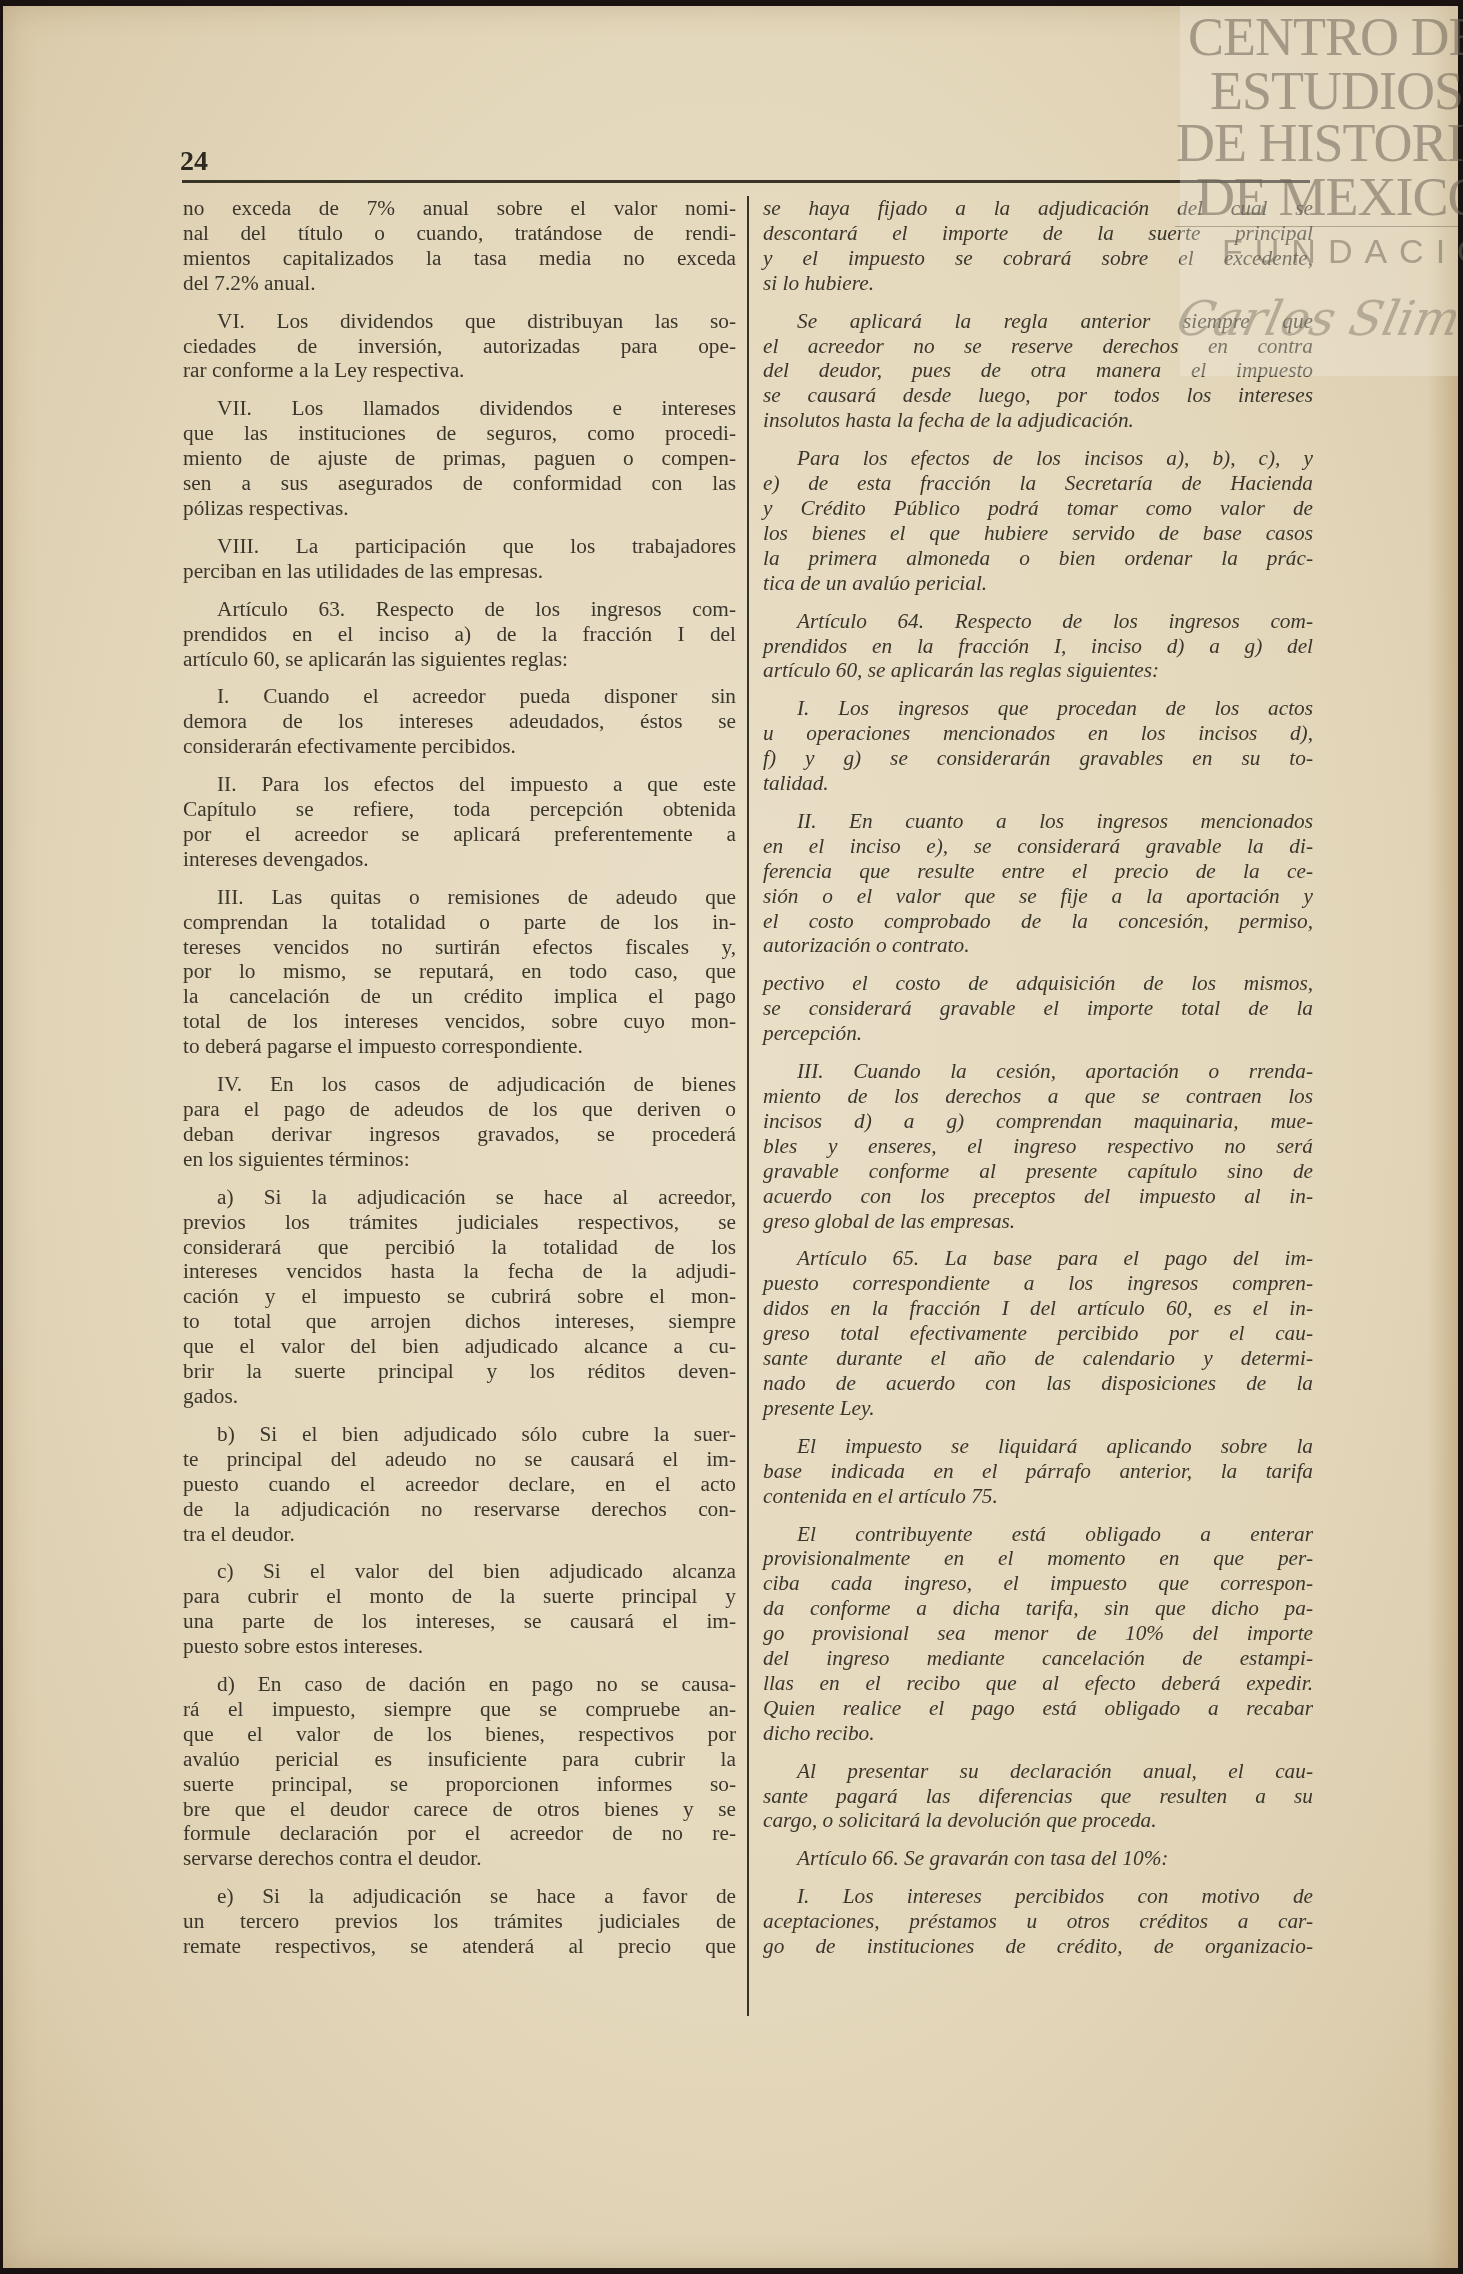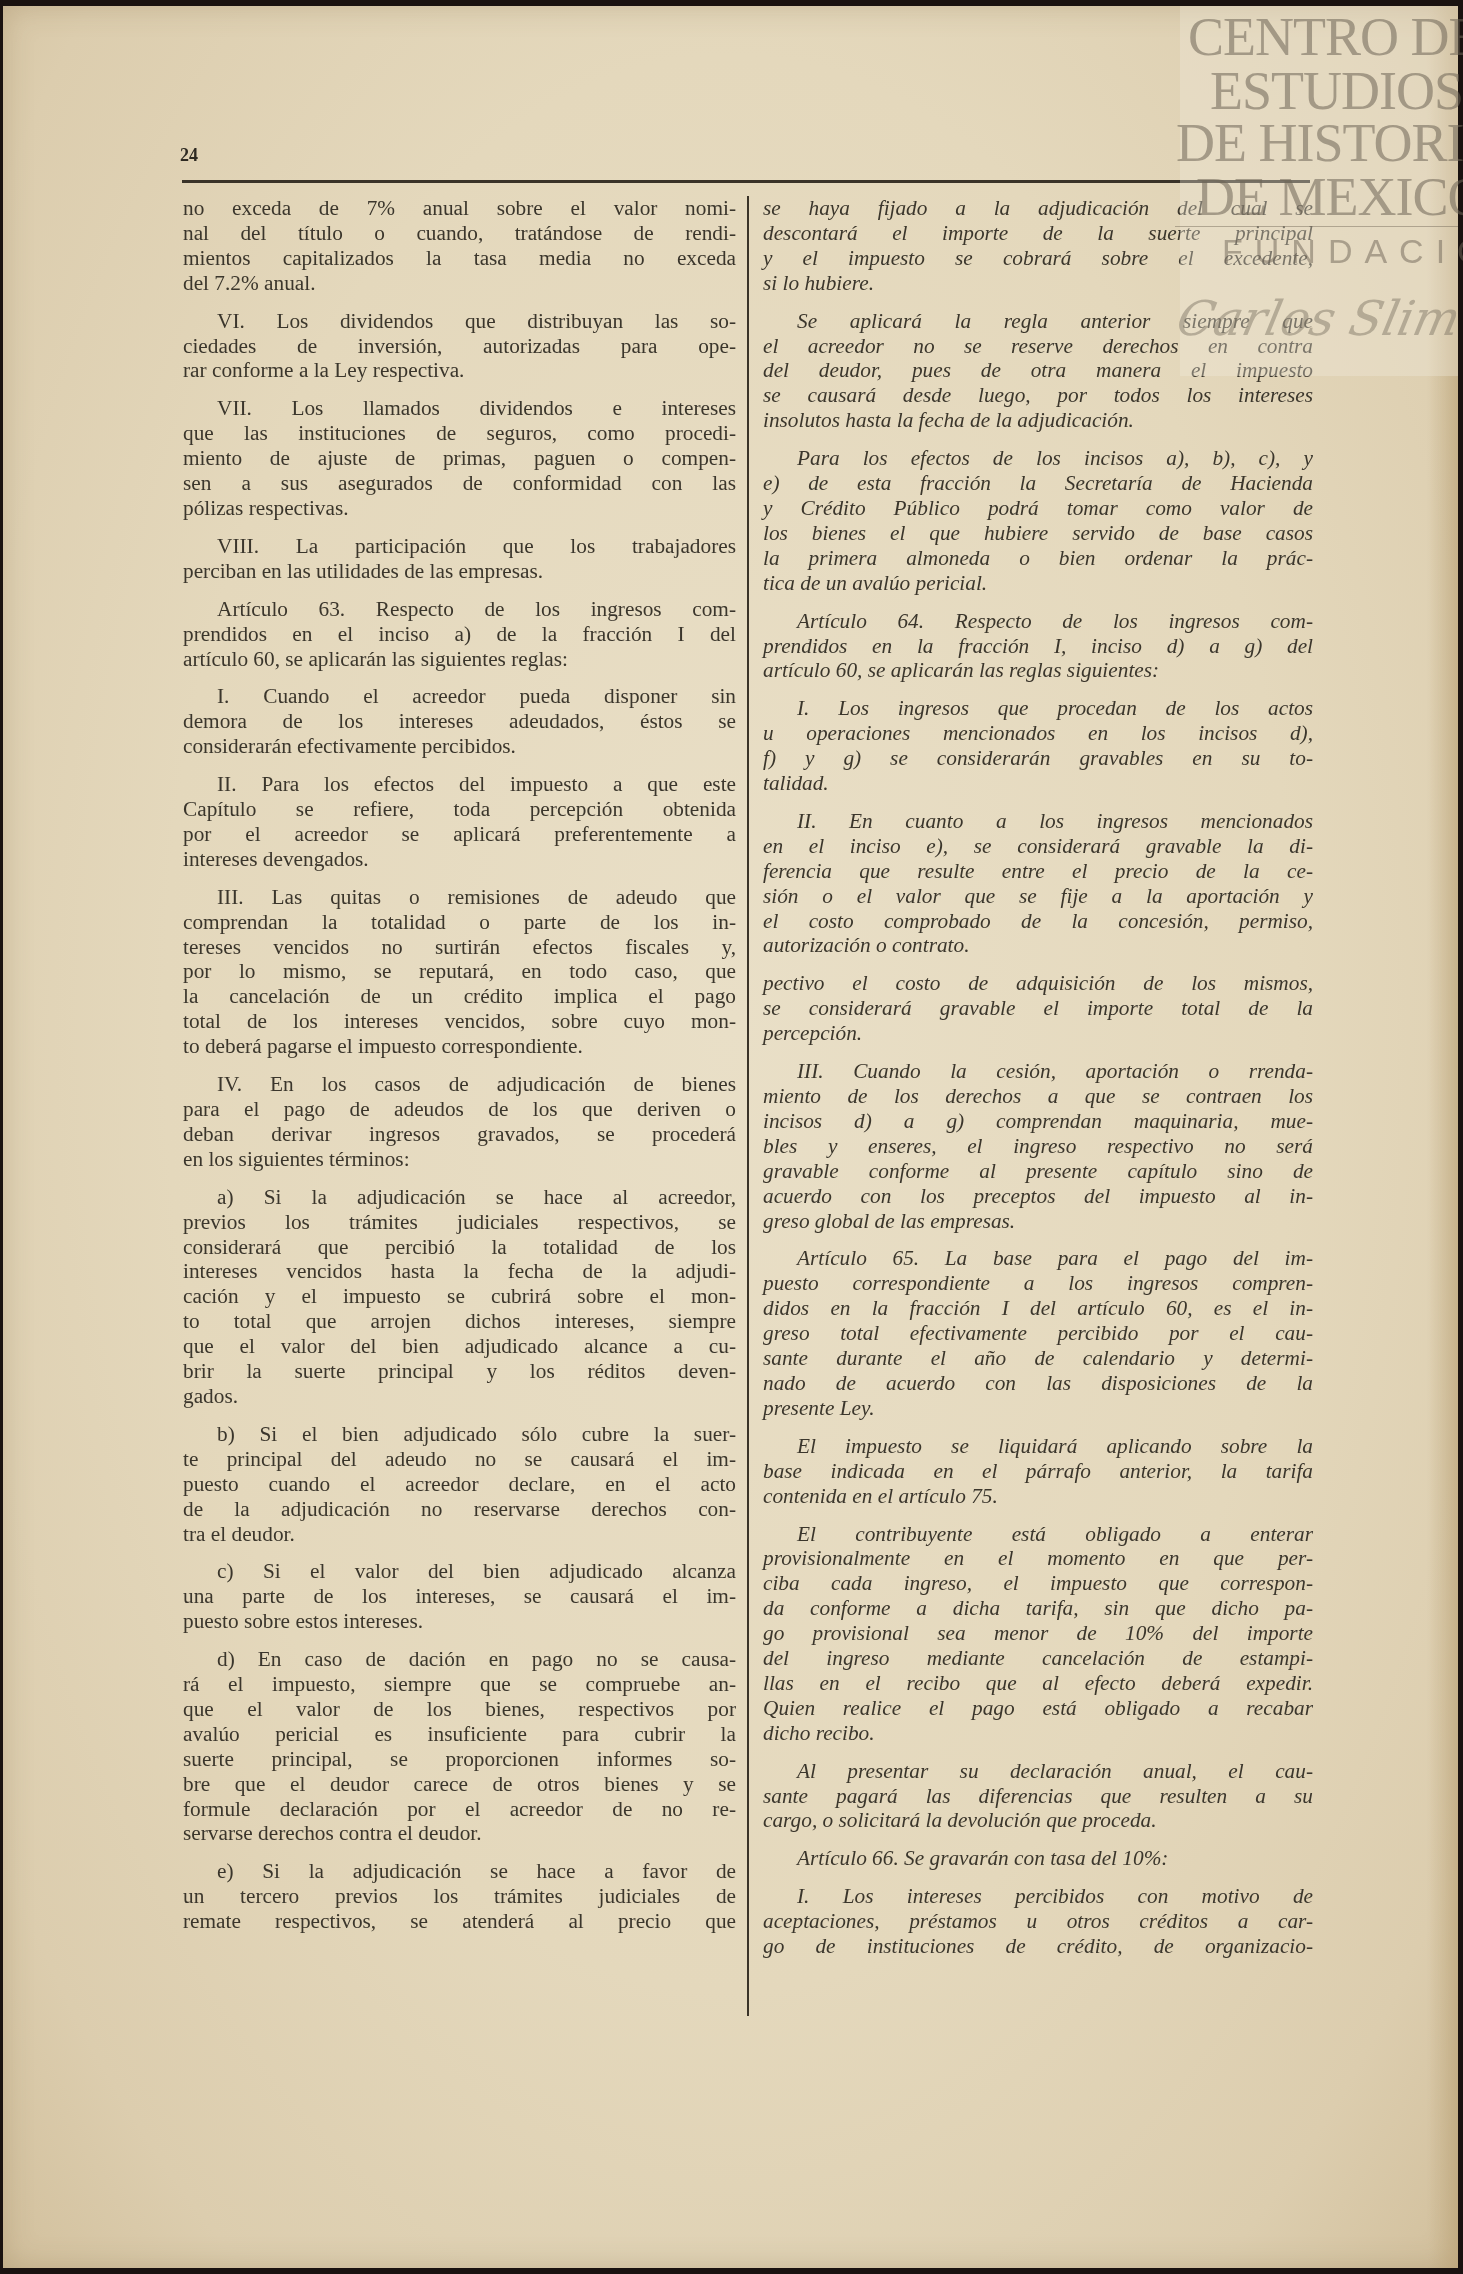--- a/index.html
+++ b/index.html
@@ -12,21 +12,21 @@
     position: absolute; left: 3px; top: 6px; width: 1455px; height: 2262px;
     background: radial-gradient(ellipse at 50% 45%, #e9dfc7 0%, #e4d8bc 55%, #dccdae 85%, #d2c09d 100%);
     box-shadow: inset 0 0 30px rgba(120,90,50,0.25);
   }
   .edge-right {
     position: absolute; right: 0; top: 0; width: 30px; height: 100%;
     background: linear-gradient(to right, rgba(210,190,150,0) 0%, rgba(190,165,120,0.55) 100%);
   }
   .page-number {
     position: absolute; left: 180px; top: 145px;
-    font-family: "Liberation Serif", serif; font-weight: bold; font-size: 18px; color: #2e2a22;
+    font-family: "Liberation Serif", serif; font-weight: bold; font-size: 28px; color: #2e2a22;
   }
   .top-rule {
     position: absolute; left: 182px; top: 180px; width: 1128px; height: 3px; background: #3a3328;
   }
   .col-divider {
     position: absolute; left: 747px; top: 196px; width: 2px; height: 1820px; background: #3a3328;
   }
   .col {
     position: absolute; top: 196px;
     font-family: "Liberation Serif", serif; font-size: 21.3px; line-height: 24.9px; color: #3b362c;
@@ -139,20 +139,21 @@
     </div>
     <div class="para">
       <span class="line ind">b) Si el bien adjudicado sólo cubre la suer-</span>
       <span class="line">te principal del adeudo no se causará el im-</span>
       <span class="line">puesto cuando el acreedor declare, en el acto</span>
       <span class="line">de la adjudicación no reservarse derechos con-</span>
       <span class="line last">tra el deudor.</span>
     </div>
     <div class="para">
       <span class="line ind">c) Si el valor del bien adjudicado alcanza</span>
+      <span class="line">para cubrir el monto de la suerte principal y</span>
       <span class="line">una parte de los intereses, se causará el im-</span>
       <span class="line last">puesto sobre estos intereses.</span>
     </div>
     <div class="para">
       <span class="line ind">d) En caso de dación en pago no se causa-</span>
       <span class="line">rá el impuesto, siempre que se compruebe an-</span>
       <span class="line">que el valor de los bienes, respectivos por</span>
       <span class="line">avalúo pericial es insuficiente para cubrir la</span>
       <span class="line">suerte principal, se proporcionen informes so-</span>
       <span class="line">bre que el deudor carece de otros bienes y se</span>

